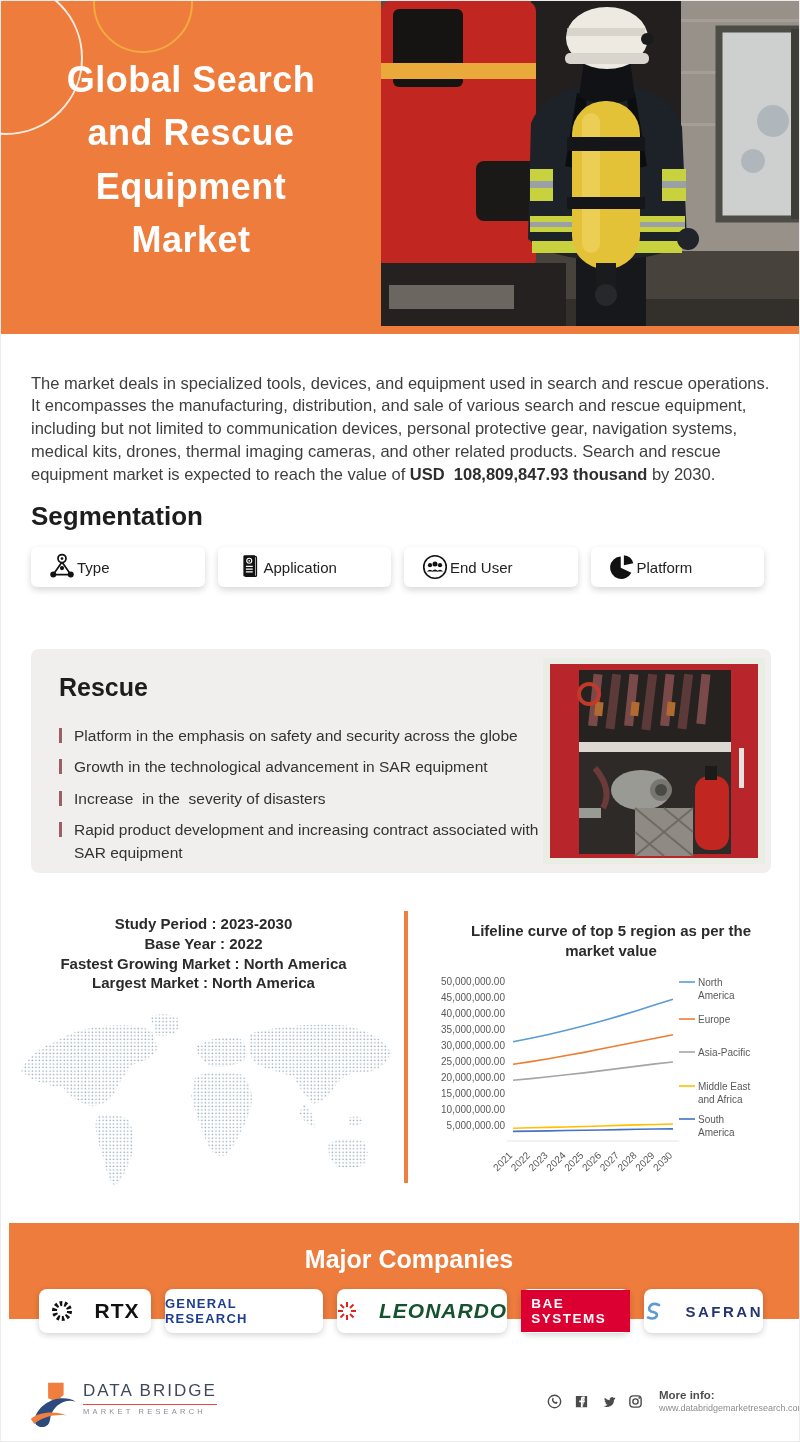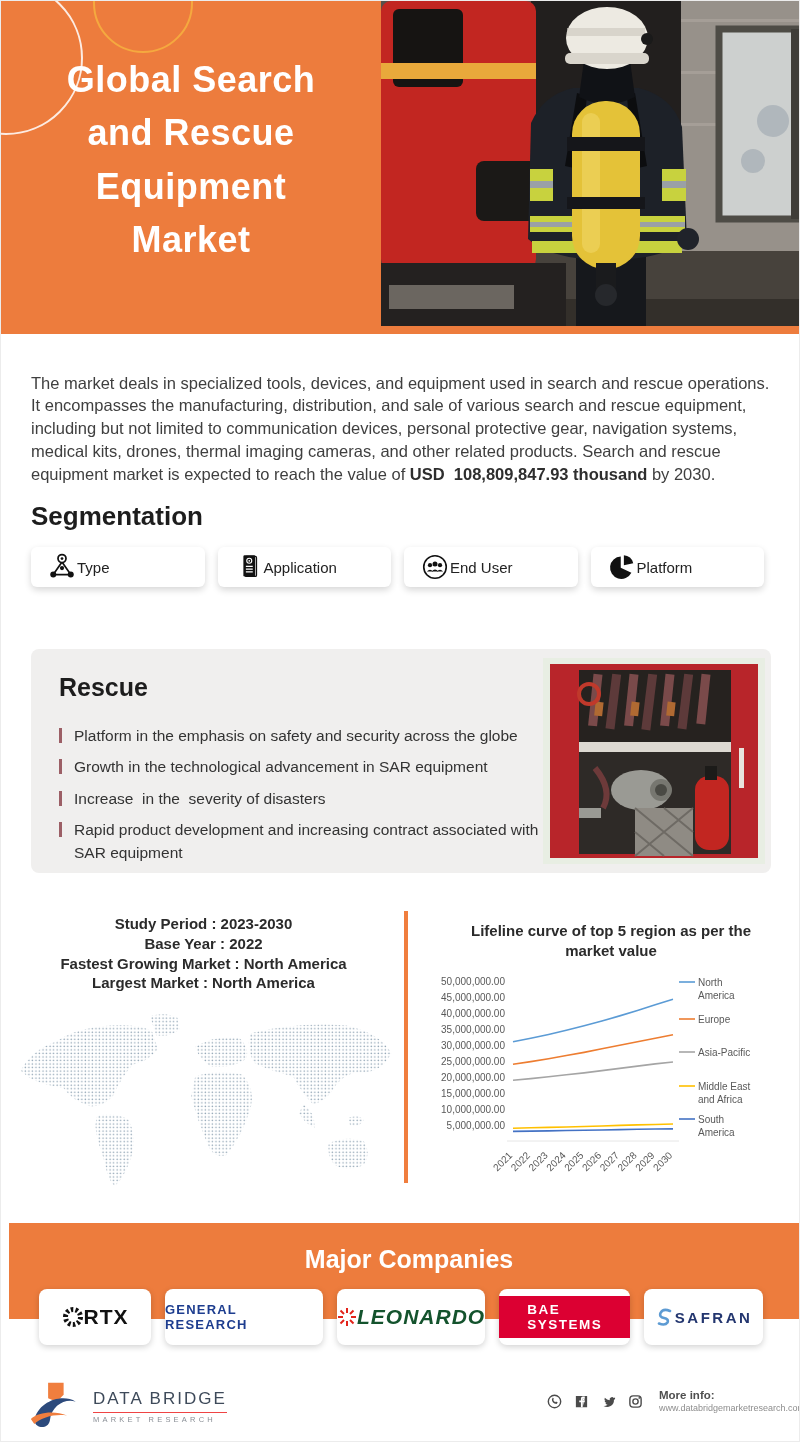--- a/index.html
+++ b/index.html
@@ -45,35 +45,35 @@
   .worldmap{position:absolute;left:2px;top:1008px;width:402px;height:188px;}
   .chartbox{position:absolute;left:424px;top:920px;width:372px;}
   .chart-title{width:330px;margin:0 auto;text-align:center;font-size:15px;font-weight:700;color:#2b2b2b;line-height:1.3;}
   #chart-svg{margin-top:8px;}
   #chart-svg .tick{font-size:10px;fill:#595959;font-family:"Liberation Sans",sans-serif;}
 
   
   .band{position:absolute;left:8px;top:1222px;width:800px;height:96px;background:#ED7C3D;}
   .band-title{text-align:center;margin-top:22px;font-size:25px;font-weight:800;color:#ffffff;}
   .logo-row{position:absolute;left:38px;top:1288px;width:724px;display:flex;gap:14px;}
-  .logo-card{background:#ffffff;border-radius:8px;height:56px;display:flex;align-items:center;justify-content:center;
-    box-shadow:0 2px 6px rgba(0,0,0,.18);gap:0;}
+  .logo-card{background:#ffffff;border-radius:8px;height:44px;display:flex;align-items:center;justify-content:center;
+    box-shadow:0 2px 6px rgba(0,0,0,.18);gap:22px;}
   .logo-card:nth-child(1){flex:0 0 112px;}
   .logo-card:nth-child(2){flex:0 0 158px;}
   .logo-card:nth-child(3){flex:1;}
   .logo-card:nth-child(4){flex:1;}
   .logo-card:nth-child(5){flex:1;}
   .rtx-text{font-size:21px;font-weight:800;color:#111;letter-spacing:1px;}
   .gd-text{font-size:13px;font-weight:800;color:#1D3D8F;letter-spacing:1.2px;}
   .leo-text{font-size:21px;font-weight:700;font-style:italic;color:#14532d;letter-spacing:1px;}
-  .bae-text{background:#DC0032;color:#fff;font-size:13.5px;font-weight:800;letter-spacing:1.5px;padding:6px 28px;}
+  .bae-text{background:#DC0032;color:#fff;font-size:13.5px;font-weight:800;letter-spacing:1.5px;padding:6px 10px;}
   .safran-text{font-size:15px;font-weight:700;color:#23366F;letter-spacing:2.5px;}
 
   
-  .footer-logo{position:absolute;left:28px;top:1380px;display:flex;align-items:center;gap:12px;}
+  .footer-logo{position:absolute;left:28px;top:1380px;display:flex;gap:2px;}
   .fl-text .l1{font-size:17px;color:#3E4A5A;letter-spacing:2px;font-weight:400;}
   .fl-text .l2{font-size:7.5px;color:#8a8f96;letter-spacing:3.2px;border-top:1px solid #ef4444;margin-top:3px;padding-top:2px;}
   .social{position:absolute;left:546px;top:1393px;display:flex;gap:12px;align-items:center;}
   .social .sic{width:15px;height:15px;cursor:pointer;}
   .moreinfo{position:absolute;left:658px;top:1388px;}
   .moreinfo .mi1{font-size:11.5px;font-weight:700;color:#4f4f4f;}
   .moreinfo .mi2{font-size:9px;color:#8d8d8d;margin-top:2px;}
 </style>
 </head>
 <body>

